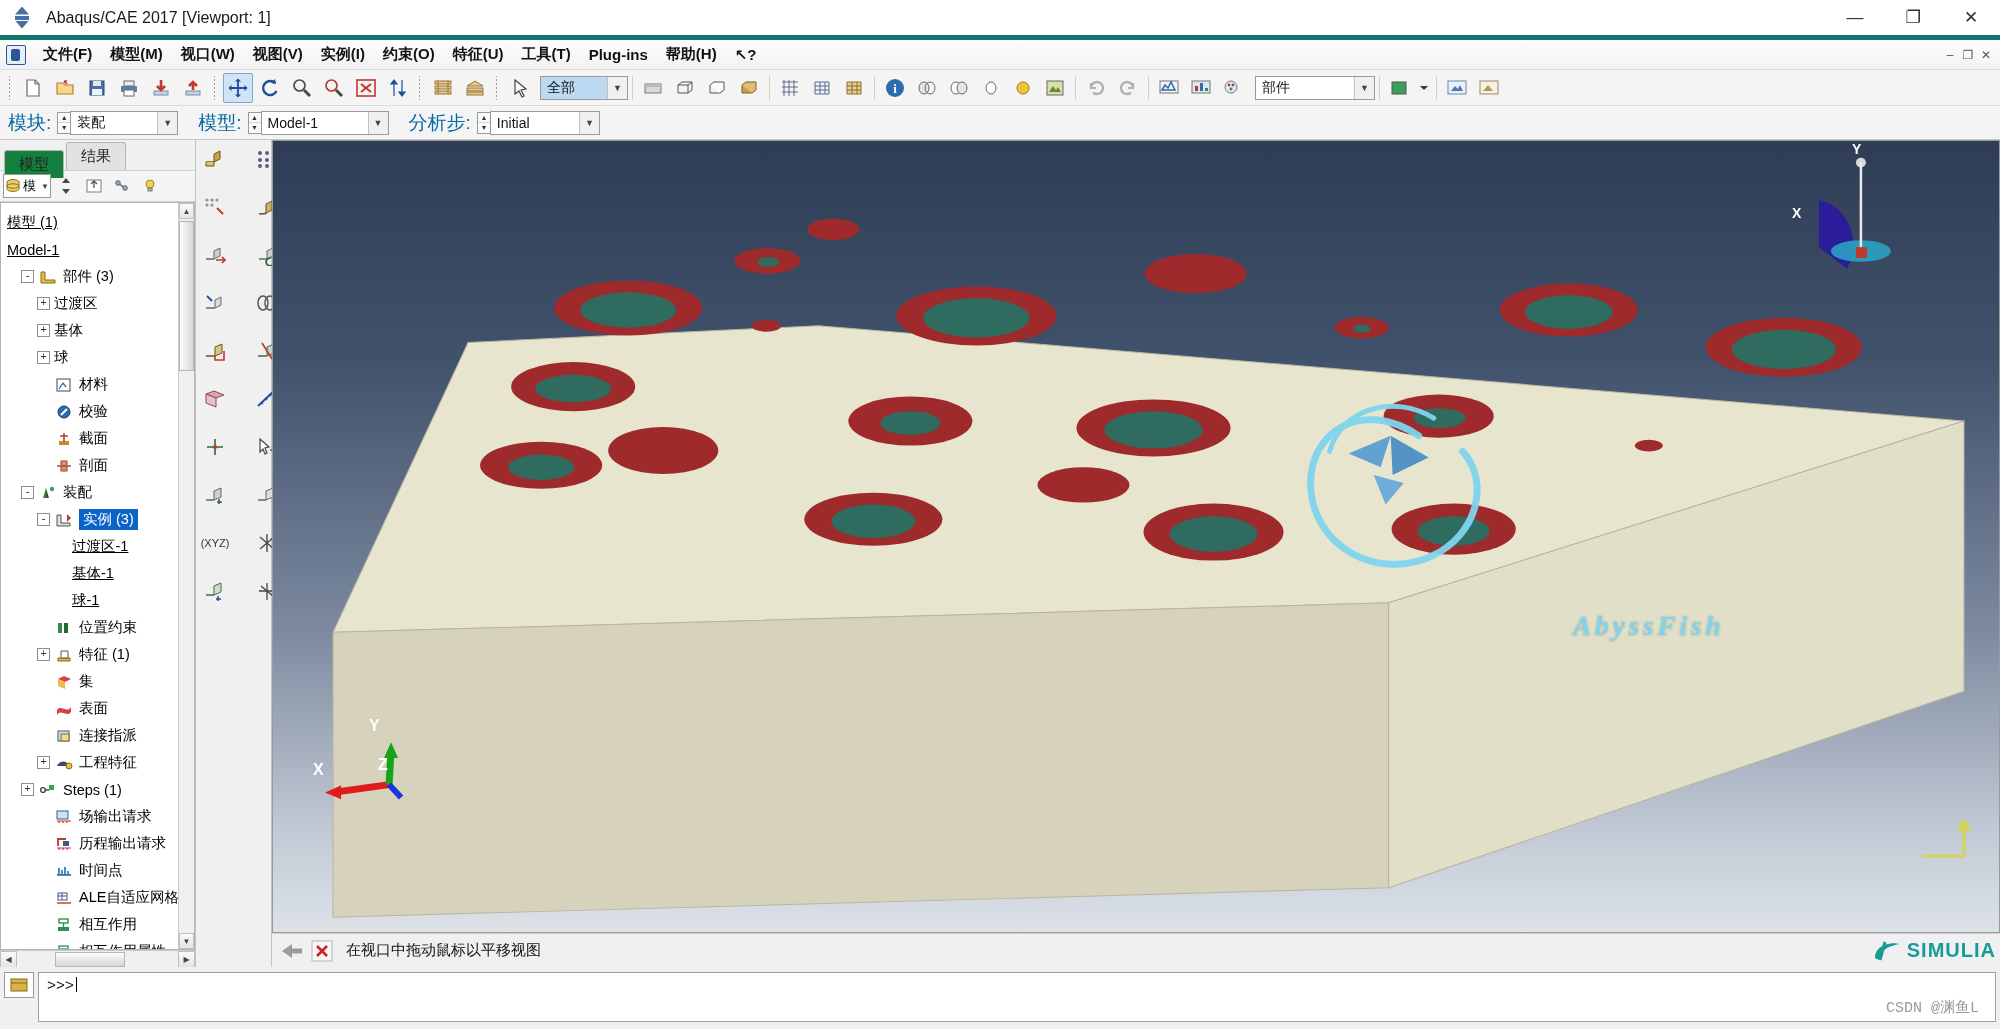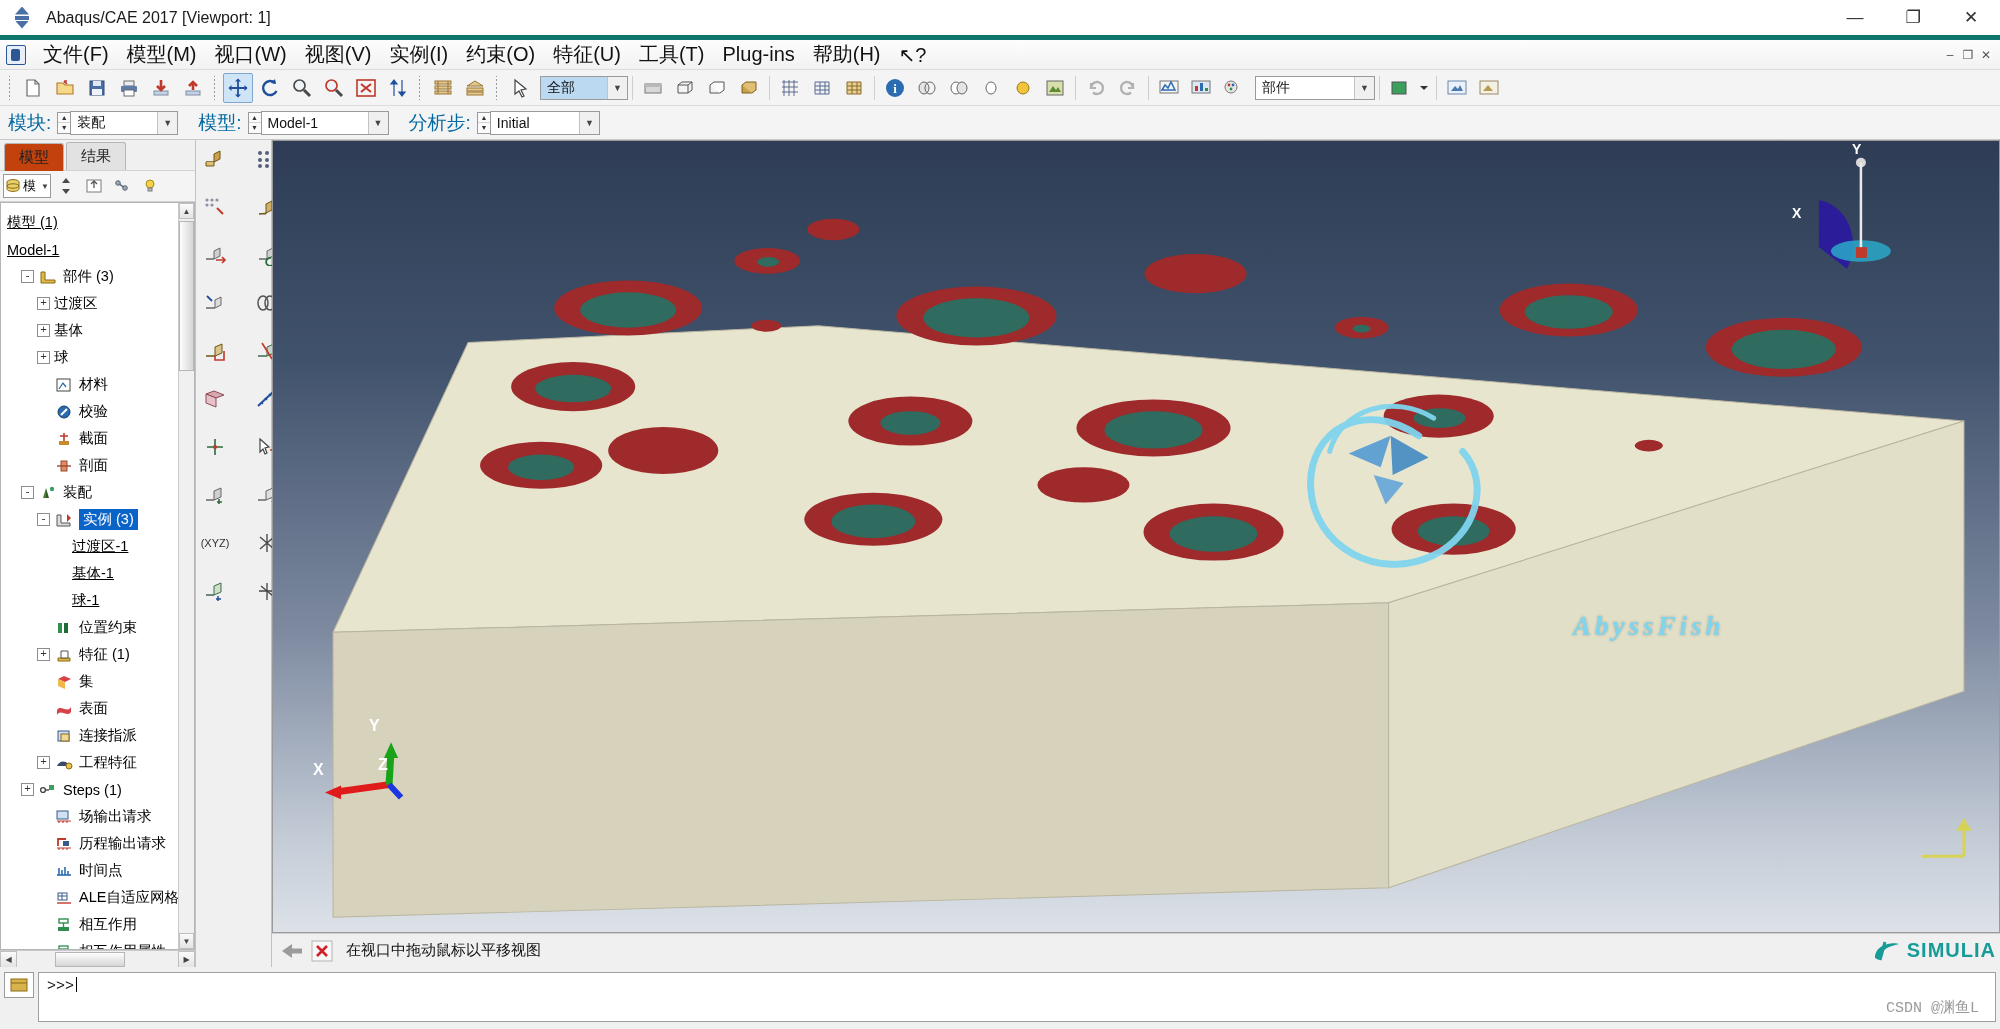--- a/index.html
+++ b/index.html
@@ -30,21 +30,21 @@
   
   .menubar {
     height: 30px; background: linear-gradient(#fdfdfd,#f2f2f2); display:flex; align-items:center;
     border-bottom:1px solid #dcdcdc; flex:0 0 30px; position:relative;
   }
   .menu-app-icon {
     width:20px; height:20px; margin:0 8px 0 6px; border:1.5px solid #2b5797; background:#e8eef8;
     position:relative; border-radius:2px;
   }
   .menu-app-icon:after{content:"";position:absolute;left:4px;top:3px;width:9px;height:12px;background:#2b5797;border-radius:2px;}
-  .menu-item { padding:3px 9px; font-size:20px; color:#111; cursor:default; white-space:nowrap; }
+  .menu-item { padding:3px 9px; font-size:15px; color:#111; cursor:default; white-space:nowrap;font-weight:bold; }
   .menu-right { margin-left:auto; display:flex; align-items:center; padding-right:6px; }
   .mini-btn { width:16px;height:16px;margin-left:2px;font-size:12px;color:#555;display:flex;align-items:center;justify-content:center; }
 
   
   .toolbar {
     height: 36px; background:#f4f4f4; display:flex; align-items:center; flex:0 0 36px;
     border-bottom:1px solid #dcdcdc; padding-left:4px;
   }
   .grip { width:7px; height:24px; margin:0 3px;
     background-image: radial-gradient(circle, #9a9a9a 1px, transparent 1px);
@@ -78,21 +78,21 @@
 
   
   .main { flex:1; display:flex; min-height:0; }
 
   
   .leftpanel { width:196px; flex:0 0 196px; display:flex; flex-direction:column; background:#f0f0f0;
                border-right:1px solid #c2c2c2; }
   .tabs { height:30px; display:flex; align-items:flex-end; background:#f0f0f0; padding-left:4px; }
   .tab { padding:4px 14px; font-size:15px; border:1px solid #b6b6b6; border-bottom:none;
          background:#e2e2e2; margin-right:2px; border-radius:3px 3px 0 0; color:#222; }
-  .tab.sel { background:#c2410c; font-weight:normal; position:relative; top:1px; }
+  .tab.sel { background:#15803d; font-weight:normal; position:relative; top:8px; }
   .tree-toolbar { height:32px; display:flex; align-items:center; background:#f4f4f4;
                   border-top:1px solid #d2d2d2; border-bottom:1px solid #d2d2d2; padding-left:3px; gap:2px; }
   .ttbtn { width:26px;height:26px;display:flex;align-items:center;justify-content:center;border:1px solid transparent;}
   .modelcombo { width:48px; height:24px; border:1px solid #9a9a9a; background:#fff; display:flex;
                 align-items:center; font-size:13px; position:relative;}
   .treewrap { flex:1; background:#fff; border:1px solid #b5b5b5; margin:0; overflow:hidden; position:relative; display:flex; }
   .tree { flex:1; padding:6px 0 0 6px; font-size:14.5px; color:#000; overflow:hidden; user-select:none; }
   .tnode { display:flex; align-items:center; height:27px; white-space:nowrap; }
   .tnode .pm { width:13px;height:13px;border:1px solid #8d8d8d;background:#fff;font-size:11px;line-height:10px;
                text-align:center;color:#333;margin-right:4px;flex:0 0 13px; font-family:"Liberation Mono",monospace;}

